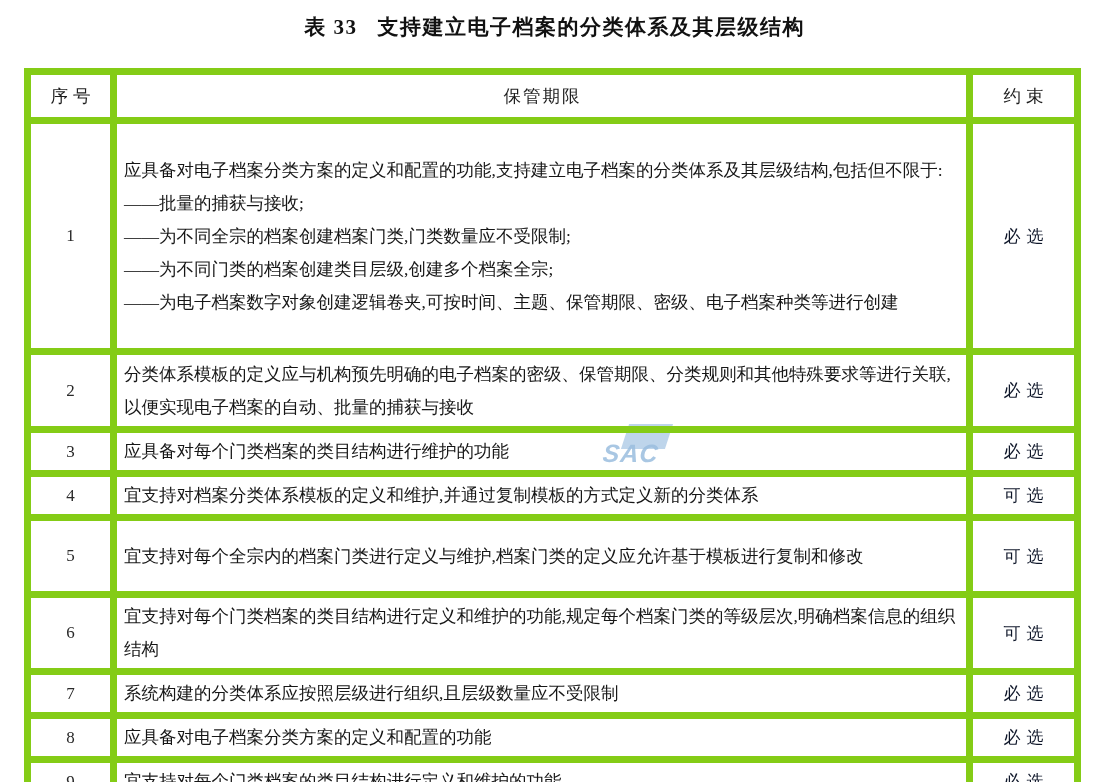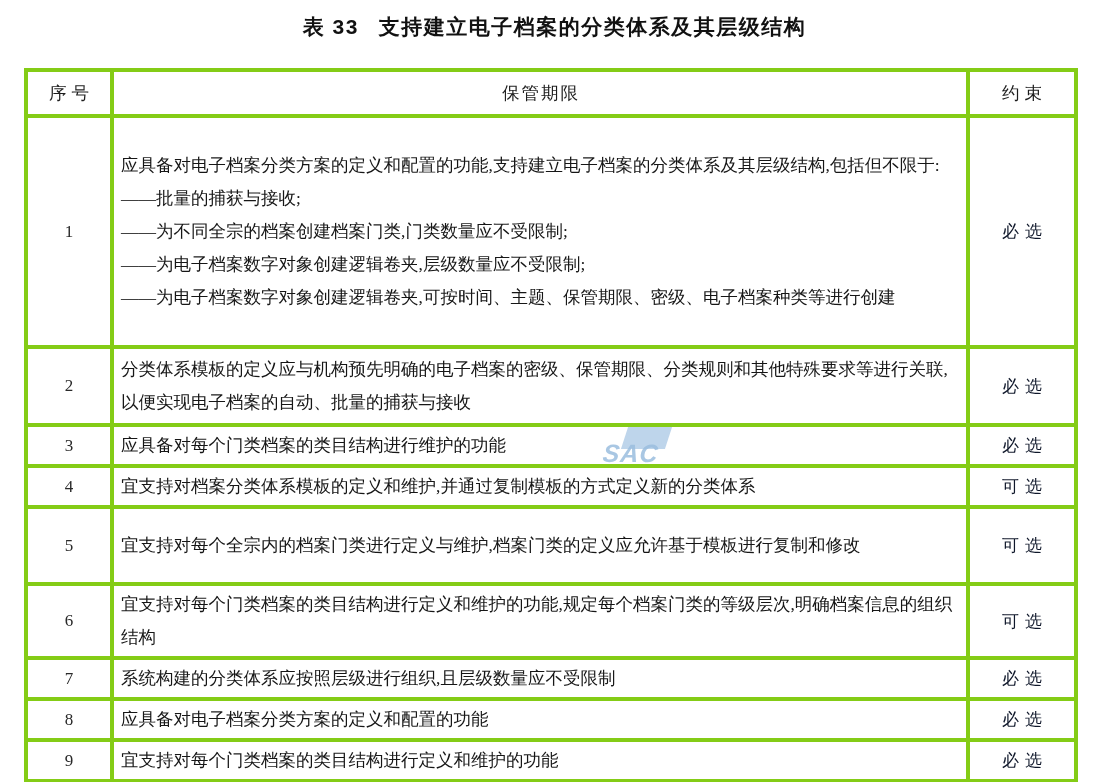--- a/index.html
+++ b/index.html
@@ -11,21 +11,21 @@
   }
 
   
   .doc-title {
     position:absolute; top:13px; left:0; width:100%;
     text-align:center;
     font-family:"Liberation Sans","DejaVu Sans",sans-serif;
     font-weight:bold; font-size:21px; color:#111;
     letter-spacing:1.5px;
   }
-  .doc-title .title-label { margin-right:20px; }
+  .doc-title .title-label { margin-right:20px;font-family:Liberation Serif, serif; }
 
   
   .watermark {
     position:absolute; left:601px; top:421px; width:86px; height:54px;
     z-index:0; pointer-events:none;
   }
   .wm-rect {
     position:absolute; left:24px; top:3px; width:44px; height:25px;
     background:#aecbe6; opacity:0.8; transform:skewX(-18deg);
   }
@@ -39,21 +39,21 @@
 
   
   table.req-table {
     position:absolute; left:24px; top:68px; width:1050px;
     border-collapse:collapse; table-layout:fixed;
     background:transparent; z-index:1;
     font-size:17.5px;
   }
   table.req-table { border:2px solid #1f1f1f; }
   .req-table th, .req-table td {
-    border:4px solid #84cc16;
+    border:7px solid #84cc16;
     vertical-align:middle;
     background:transparent;
   }
   .req-table thead th {
     border-bottom:2px solid #1f1f1f;
     height:40px; font-weight:normal; text-align:center;
   }
   .col-index   { width:86px; }
   .col-req     { width:856px; }
   .col-constr  { width:108px; }
@@ -111,21 +111,21 @@
       <th class="th-spaced">约束</th>
     </tr>
   </thead>
   <tbody>
     <tr class="h-r1">
       <td class="num-cell">1</td>
       <td class="req-cell">
         <div>应具备对电子档案分类方案的定义和配置的功能,支持建立电子档案的分类体系及其层级结构,包括但不限于:</div>
         <div class="hang">——批量的捕获与接收;</div>
         <div class="hang">——为不同全宗的档案创建档案门类,门类数量应不受限制;</div>
-        <div class="hang">——为电子档案数字对象创建逻辑卷夹,层级数量应不受限制;</div>
+        <div class="hang">——为不同门类的档案创建类目层级,创建多个档案全宗;</div>
         <div class="hang">——为电子档案数字对象创建逻辑卷夹,可按时间、主题、保管期限、密级、电子档案种类等进行创建</div>
       </td>
       <td class="constraint-cell">必选</td>
     </tr>
     <tr class="h-r2">
       <td class="num-cell">2</td>
       <td class="req-cell">分类体系模板的定义应与机构预先明确的电子档案的密级、保管期限、分类规则和其他特殊要求等进行关联,以便实现电子档案的自动、批量的捕获与接收</td>
       <td class="constraint-cell">必选</td>
     </tr>
     <tr class="h-r3">

